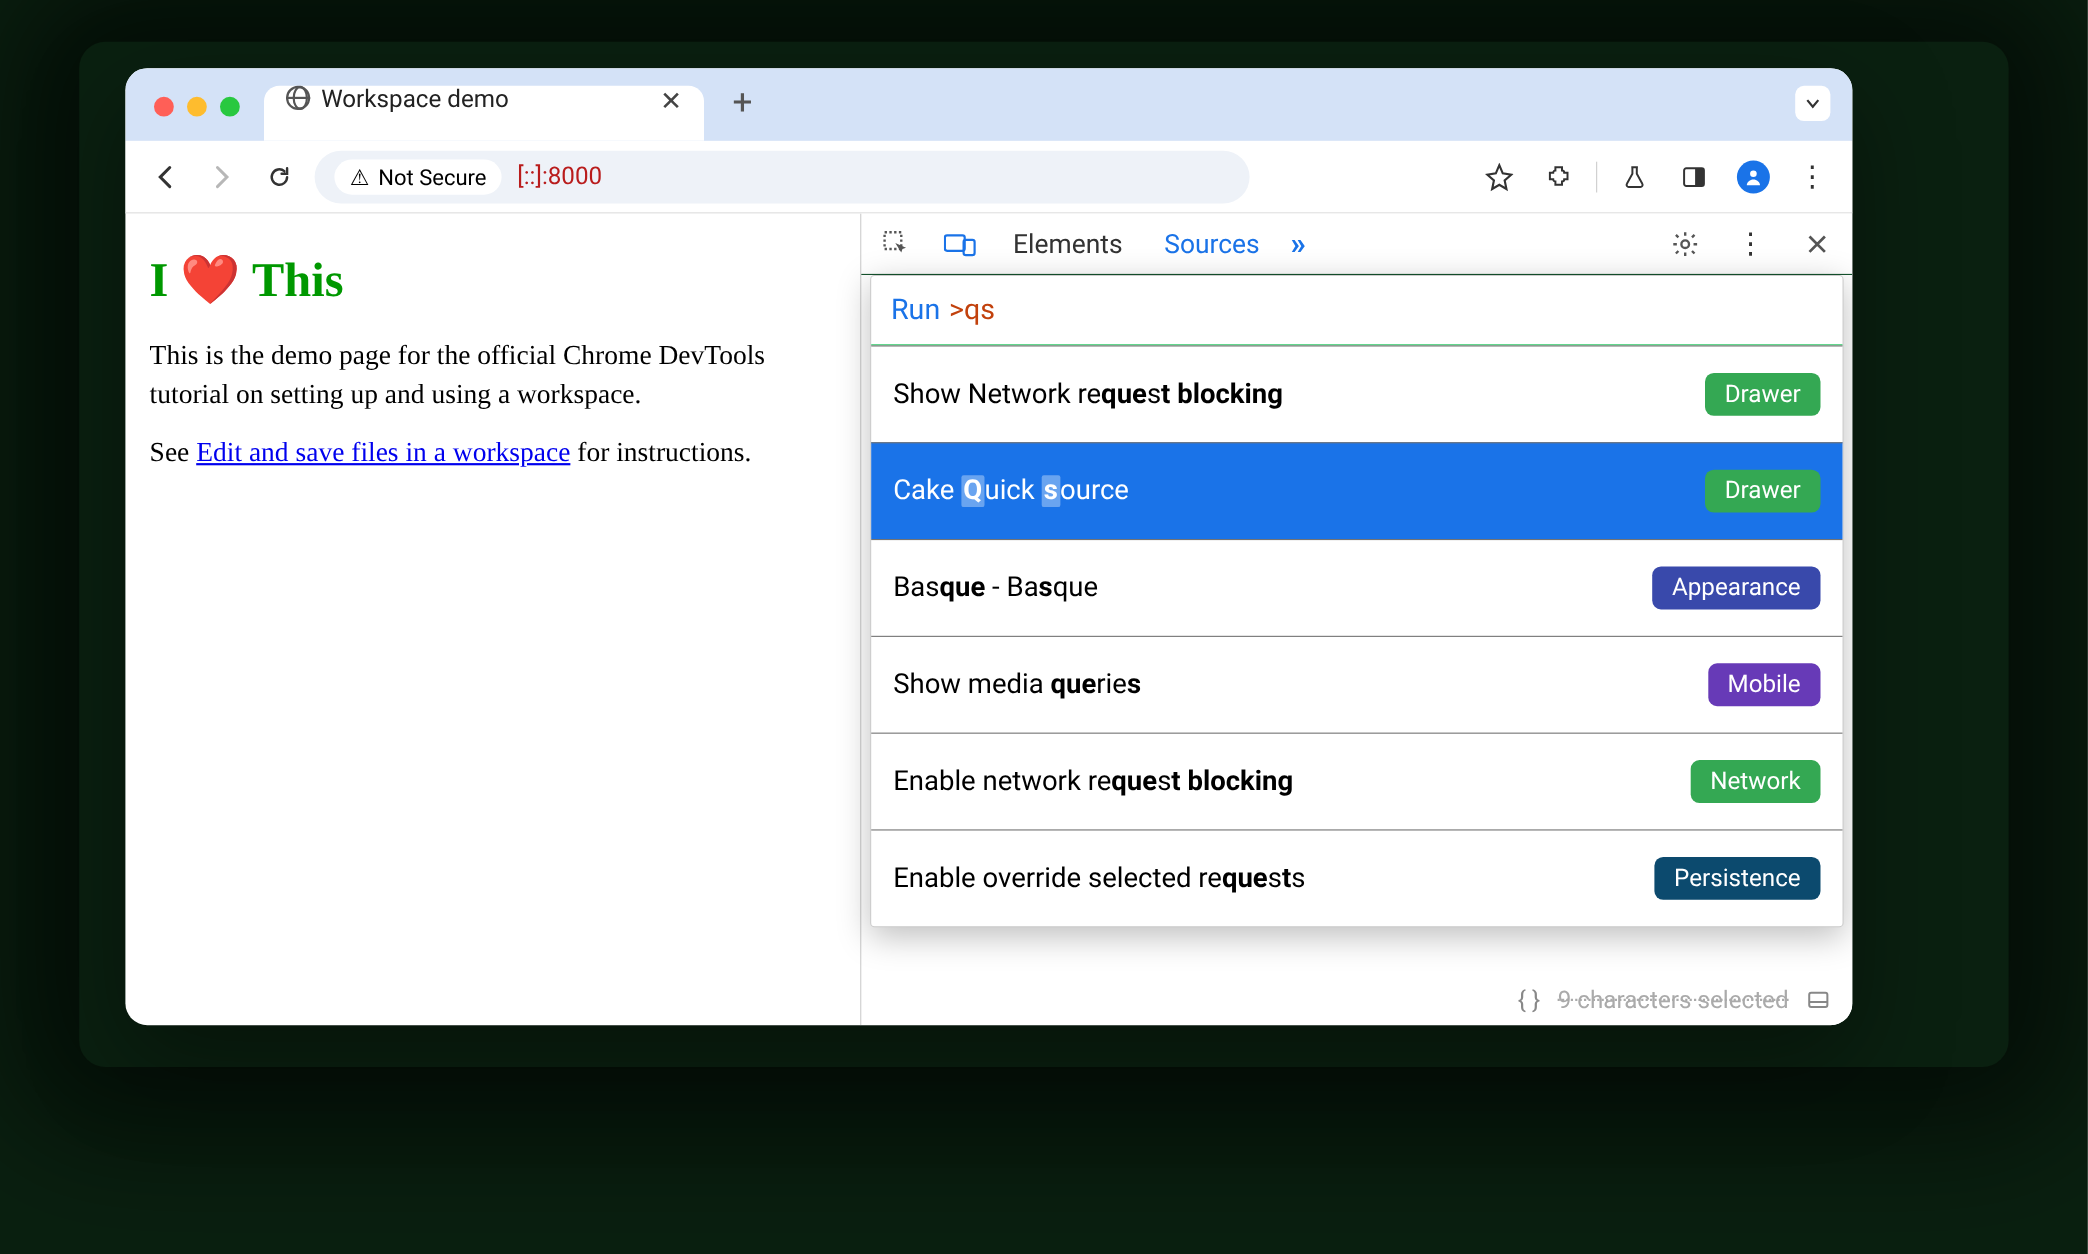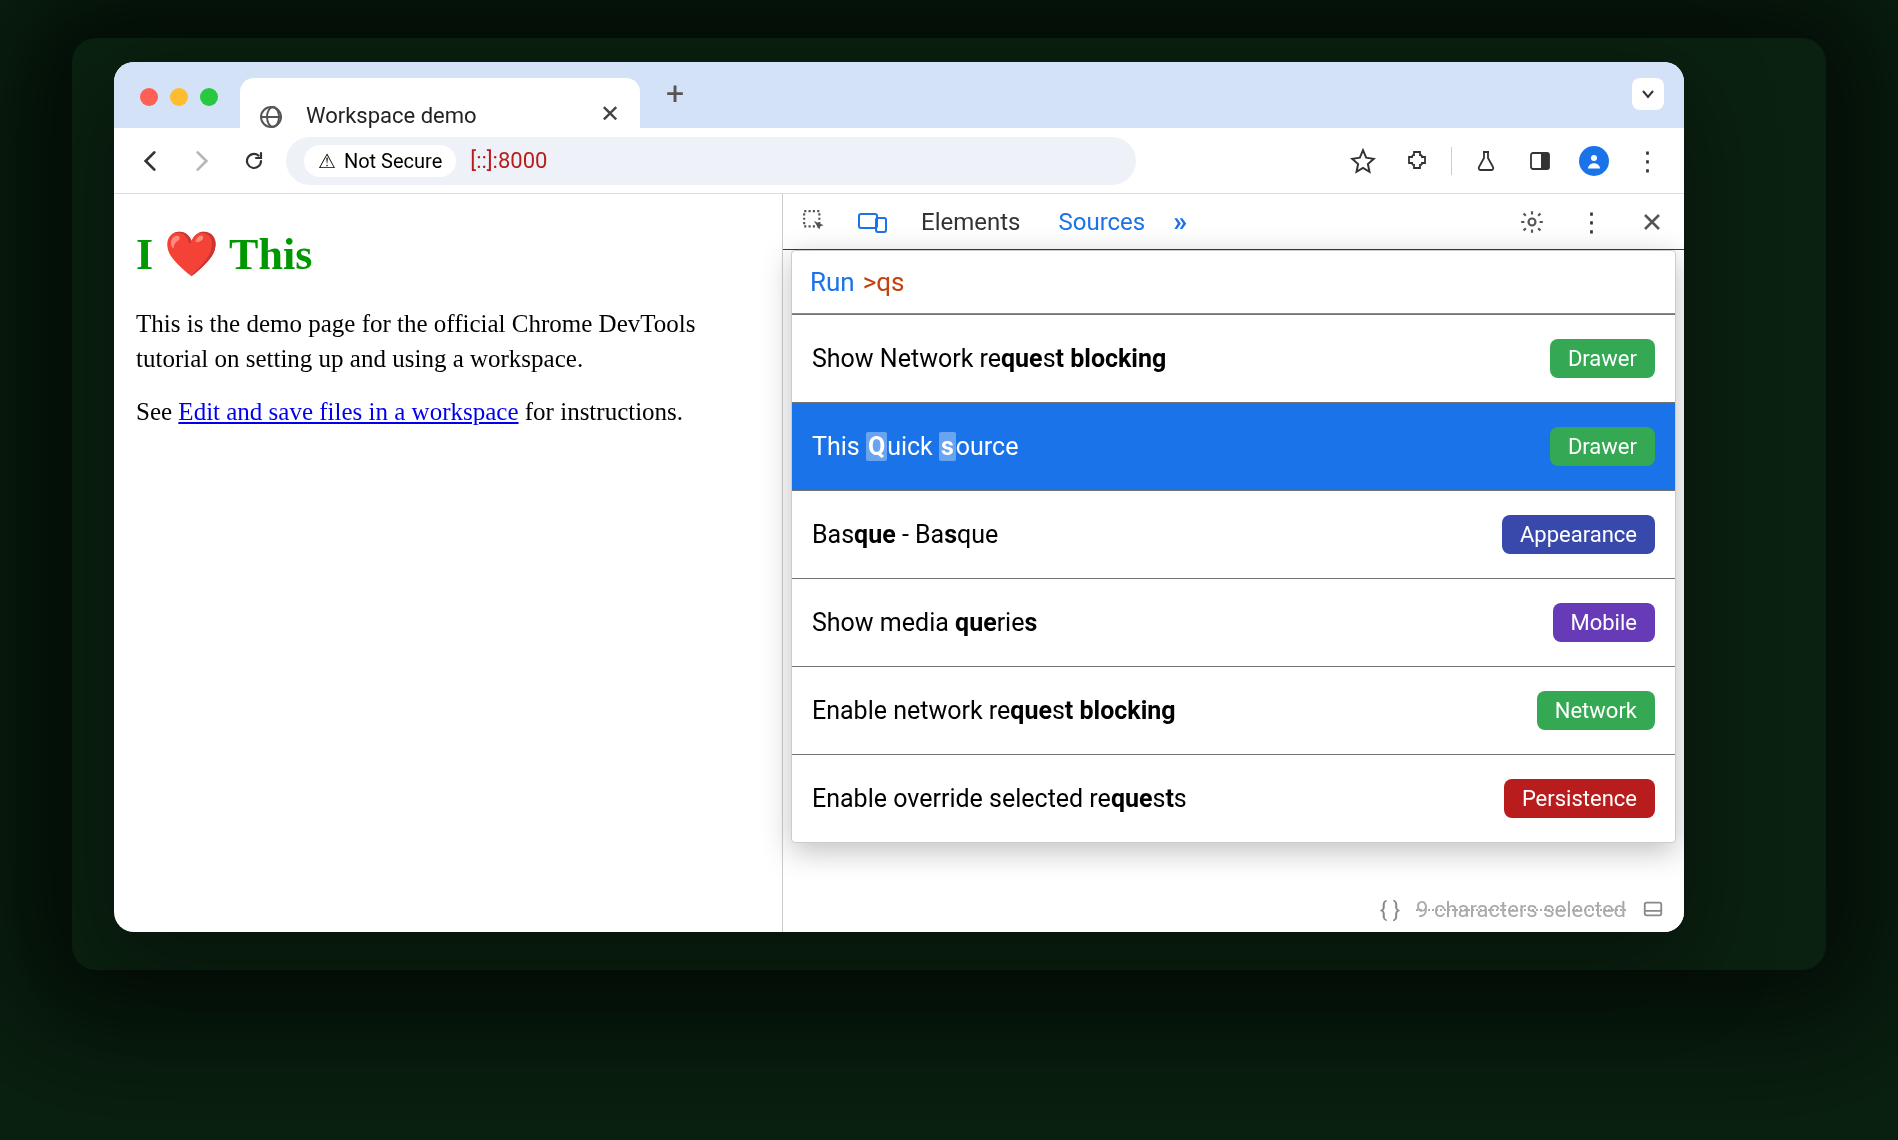--- a/index.html
+++ b/index.html
@@ -2,21 +2,21 @@
 <html><head>
 <meta charset="utf-8">
 <style>
 * { margin:0; padding:0; box-sizing:border-box; }
 body { font-family:-apple-system,BlinkMacSystemFont,"Segoe UI",Roboto,Arial,sans-serif; background:#0a2010; width:1898px; height:1140px; }
 .shadow-box { position:absolute; left:72px; top:38px; right:72px; bottom:170px; border-radius:24px; box-shadow:0 0 120px 60px rgba(0,0,0,.6); }
 .browser { position:absolute; left:114px; top:62px; width:1570px; height:870px; border-radius:20px; overflow:hidden; background:#fff; display:flex; flex-direction:column; box-shadow:0 30px 90px rgba(0,0,0,.4); }
 .tabbar { height:66px; background:#d4e2f7; display:flex; align-items:flex-end; padding:0 20px; position:relative; }
 .traffic { display:flex; gap:12px; align-items:center; margin-bottom:22px; margin-left:6px; }
 .dot { width:18px; height:18px; border-radius:50%; }
-.tab { background:#fff; height:50px; width:400px; border-radius:14px 14px 0 0; display:flex; align-items:flex-end; padding:0 20px; gap:24px; margin-left:22px; font-size:22px; color:#222; }
+.tab { background:#fff; height:50px; width:400px; border-radius:14px 14px 0 0; display:flex; align-items:flex-start; padding:0 20px; gap:10px; margin-left:22px; font-size:22px; color:#222; }
 .tab .globe { width:22px; height:22px; border:2px solid #555; border-radius:50%; position:relative; }
 .tab .globe::before { content:""; position:absolute; left:50%; top:-2px; bottom:-2px; width:10px; margin-left:-5px; border:2px solid #555; border-radius:50%; }
 .tab .globe::after { content:""; position:absolute; top:50%; left:-2px; right:-2px; height:2px; background:#555; margin-top:-1px; }
 .tab .close { margin-left:auto; font-size:24px; color:#444; }
 .newtab { font-size:32px; color:#555; margin-left:26px; margin-bottom:16px; }
 .tabchev { position:absolute; right:20px; bottom:18px; width:32px; height:32px; border-radius:8px; background:#fff; display:flex; align-items:center; justify-content:center; }
 .addrbar { height:66px; background:#fff; display:flex; align-items:center; padding:0 16px; gap:12px; border-bottom:1px solid #ddd; }
 .navbtn { width:40px; height:40px; display:flex; align-items:center; justify-content:center; color:#333; }
 .navbtn.dis { opacity:.35; }
 .omni { flex:0 0 850px; height:48px; background:#eef2f8; border-radius:24px; display:flex; align-items:center; padding:0 18px; gap:14px; font-size:22px; }
@@ -186,38 +186,38 @@
         <div class="cmdhead">
           <span class="cmd-run">Run</span>
           <span class="cmd-query">&gt;qs</span>
         </div>
         <div class="cmdlist" id="cmdlist">
             <div class="cmditem">
               <span><span>Show Network re</span><span class="hl">que</span><span>s</span><span class="hl">t blocking</span></span>
               <span class="badge" style="background: rgb(52, 168, 83);">Drawer</span>
             </div>
             <div class="cmditem selected">
-              <span><span>This </span><span class="qhl hl">Q</span><span>uick </span><span class="qhl hl">s</span><span>ource</span></span>
+              <span><span>Cake </span><span class="qhl hl">Q</span><span>uick </span><span class="qhl hl">s</span><span>ource</span></span>
               <span class="badge" style="background: rgb(52, 168, 83);">Drawer</span>
             </div>
             <div class="cmditem">
               <span><span>Bas</span><span class="hl">que</span><span> - Ba</span><span class="hl">s</span><span>que</span></span>
               <span class="badge" style="background: rgb(57, 73, 171);">Appearance</span>
             </div>
             <div class="cmditem">
               <span><span>Show media </span><span class="hl">que</span><span>rie</span><span class="hl">s</span><span></span></span>
               <span class="badge" style="background: rgb(103, 58, 183);">Mobile</span>
             </div>
             <div class="cmditem">
               <span><span>Enable network re</span><span class="hl">que</span><span>s</span><span class="hl">t blocking</span></span>
               <span class="badge" style="background: rgb(52, 168, 83);">Network</span>
             </div>
             <div class="cmditem">
               <span><span>Enable override selected re</span><span class="hl">que</span><span>s</span><span class="hl">t</span><span>s</span></span>
-              <span class="badge" style="background: #b91c1c;">Persistence</span>
+              <span class="badge" style="background: #0c4a6e;">Persistence</span>
             </div>
           </div>
       </div>
 
       <div class="dt-footer">
         <span>{ }</span>
         <span class="fobs">9 characters selected</span>
         <svg width="22" height="22" viewBox="0 0 24 24">
             <rect x="3" y="5" width="18" height="14" rx="2" fill="none" stroke="#888" stroke-width="2"></rect>
             <line x1="3" y1="14" x2="21" y2="14" stroke="#888" stroke-width="2"></line>

